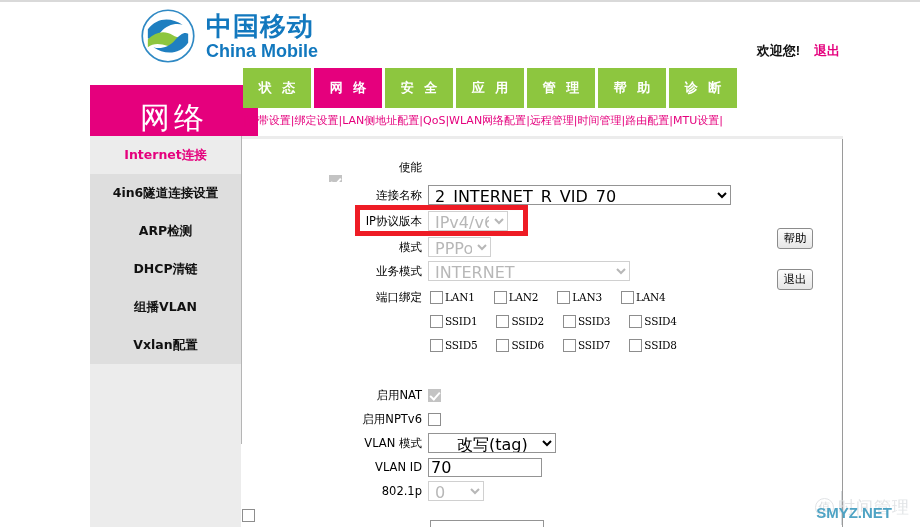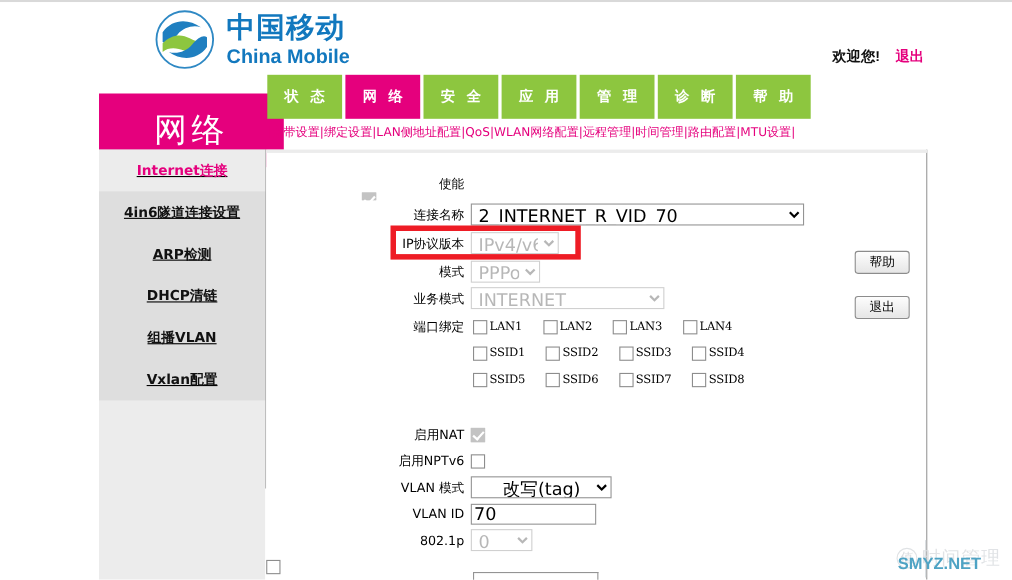--- a/index.html
+++ b/index.html
@@ -77,21 +77,20 @@
   }
   #subnav .sep { color: #e5007d; }
   #subnav a { color: #e5007d; text-decoration: none; cursor: pointer; }
 
   
   #sidebar {
     position: absolute; left: 90px; top: 136px;
     width: 152px; height: 308px;
     background: #dedede;
     border-right: 1px solid #b5b5b5;
-    text-decoration: underline;
   }
   .side-item {
     height: 38px; display: flex; align-items: center; justify-content: center;
     font-size: 12.5px; font-weight: bold; color: #111;
     cursor: pointer; font-family: "DejaVu Sans", sans-serif;
   }
   .side-item.active { background: #ececec; color: #e5007d; }
   #side-filler { position: absolute; left: 0; top: 228px; width: 151px; height: 163px; background: #ececec; }
 
   
@@ -150,21 +149,21 @@
   .cbgroup { display: flex; align-items: center; }
   .cbitem { display: flex; align-items: center; margin-right: 17px; }
   .cbitem span {
     font-size: 10.5px; margin-left: 2px; color: #000;
     font-family: "DejaVu Serif", serif; letter-spacing: -0.2px;
   }
 
   
   .sidebtn {
     position: absolute;
-    width: 50px; height: 21px;
+    width: 36px; height: 21px;
     font-size: 11.5px; color: #000;
     background: linear-gradient(#fdfdfd, #e6e6e6);
     border: 1px solid #8c8c8c; border-radius: 3px;
     display: flex; align-items: center; justify-content: center;
     cursor: pointer; font-family: "DejaVu Sans", sans-serif;
   }
 
   
   #redbox {
     position: absolute;
@@ -229,22 +228,22 @@
   </div>
 
   <div id="band">
     <div id="page-title">网络</div>
     <div id="tabs">
         <div class="tab">状 态</div>
         <div class="tab active">网 络</div>
         <div class="tab">安 全</div>
         <div class="tab">应 用</div>
         <div class="tab">管 理</div>
+        <div class="tab">帮 助</div>
         <div class="tab">诊 断</div>
-        <div class="tab">帮 助</div>
       </div>
     <div id="subnav"><span class="sep">|</span><a>宽带设置</a><span class="sep">|</span><a>绑定设置</a><span class="sep">|</span><a>LAN侧地址配置</a><span class="sep">|</span><a>QoS</a><span class="sep">|</span><a>WLAN网络配置</a><span class="sep">|</span><a>远程管理</a><span class="sep">|</span><a>时间管理</a><span class="sep">|</span><a>路由配置</a><span class="sep">|</span><a>MTU设置</a><span class="sep">|</span></div>
   </div>
 
   <div id="sidebar">
     <div id="side-filler"></div>
   <div class="side-item active">Internet连接</div>
       <div class="side-item">4in6隧道连接设置</div>
       <div class="side-item">ARP检测</div>
       <div class="side-item">DHCP清链</div>
@@ -276,21 +275,21 @@
 
     <div class="row" style="top:100px;">
       <div class="lbl">模式</div>
       <select class="inp" style="width:63px;" disabled="">
         <option>PPPoE</option>
       </select>
     </div>
 
     <div class="row" style="top:124px;">
       <div class="lbl">业务模式</div>
-      <select class="inp" style="width:176px;" disabled="">
+      <select class="inp" style="width:202px;" disabled="">
         <option>INTERNET</option>
       </select>
     </div>
 
     <div class="row" style="top:150px;">
       <div class="lbl">端口绑定</div>
       <div class="cbgroup" id="lan-group">
           <div class="cbitem">
             <span class="cb"></span>
             <span>LAN1</span>

